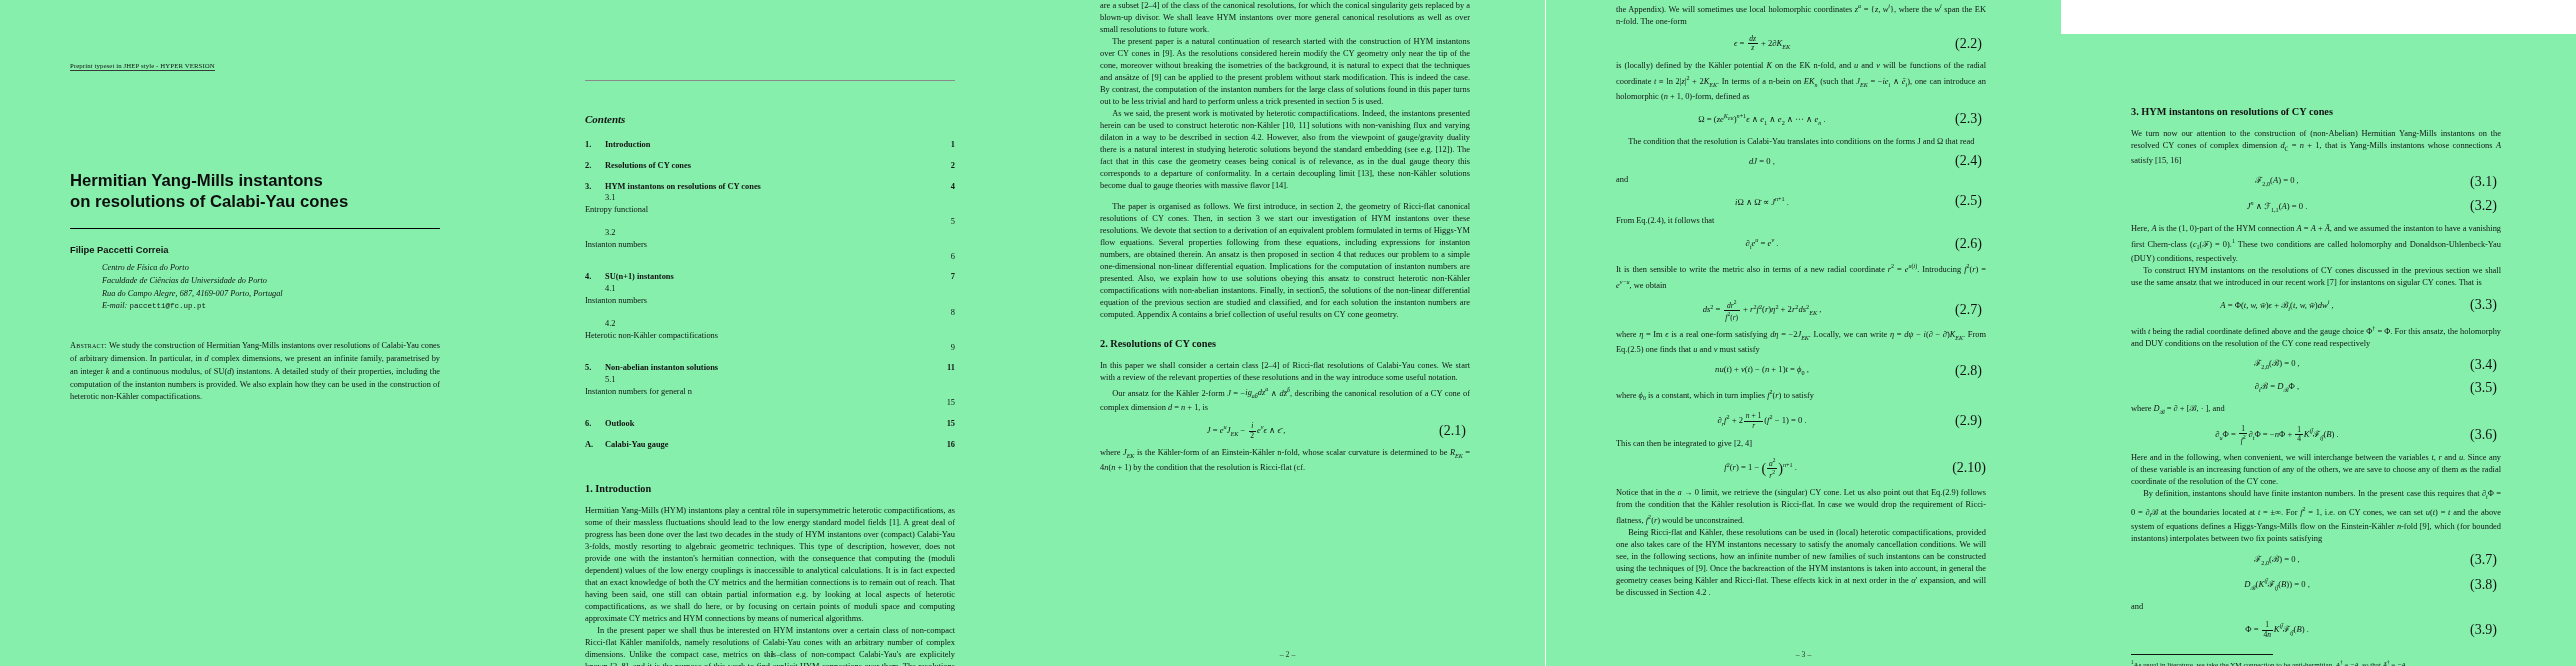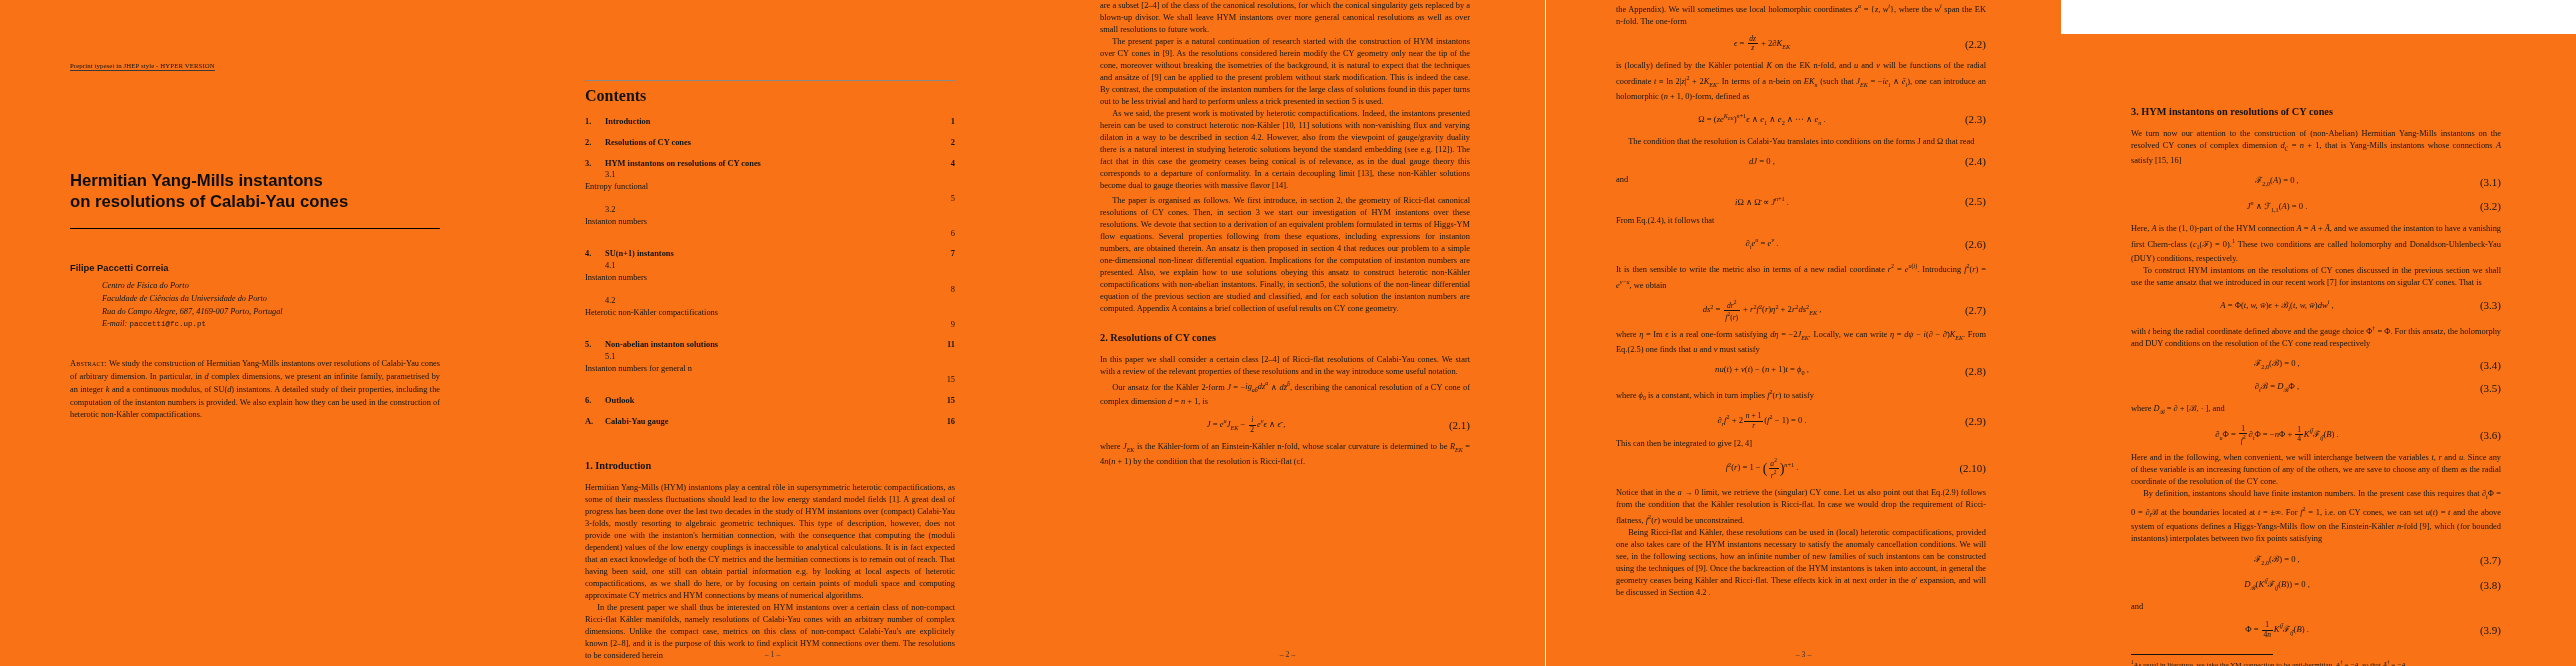--- a/index.html
+++ b/index.html
@@ -1,64 +1,64 @@
 <!DOCTYPE html>
 <html style="font-size:9px"><head>
 <meta charset="utf-8">
 <style>
   html,body{margin:0;padding:0;background:#ffffff;}
   .canvas{position:relative;width:2576px;height:667px;background:#ffffff;overflow:hidden;
           font-family:"Liberation Serif",serif;color:#131313;}
-  .page{position:absolute;top:0;width:515px;height:667px;background:#f97316;overflow:hidden;}
+  .page{position:absolute;top:0;width:515px;height:667px;background:#86efac;overflow:hidden;}
   #page-t{left:0;} #page-1{left:515px;} #page-2{left:1030px;} #page-3{left:1546px;} #page-4{left:2061px;margin-top:34px;}
   .content{position:absolute;left:70px;top:0;width:370px;}
   .folio{position:absolute;bottom:7.8px;left:0;width:100%;text-align:center;font-size:7.8px;color:#333;}
 
   
   .stamp{position:absolute;left:-212px;top:320px;width:456px;height:19px;text-align:center;
          transform:rotate(-90deg);transform-origin:center;font-size:15px;color:#919191;
          letter-spacing:0.3px;word-spacing:3.9px;white-space:nowrap;}
 
   
   .preprint{margin-top:62px;display:inline-block;font-size:6.8px;letter-spacing:0.1px;
             border-bottom:0.6px solid #3a3a3a;padding-bottom:1.1px;}
   .title{margin:99px 0 12px 0;font-family:"Liberation Sans",sans-serif;font-weight:700;
          font-size:16.7px;line-height:21px;color:#0e0e0e;}
   .titlerule{height:1.7px;background:#000;margin-top:15.6px;width:100%;}
-  .author{margin-top:33px;font-family:"Liberation Sans",sans-serif;font-weight:700;font-size:9.4px;}
+  .author{margin-top:15px;font-family:"Liberation Sans",sans-serif;font-weight:700;font-size:9.4px;}
   .affil{margin-top:6.7px;margin-left:32px;font-style:italic;font-size:8.3px;line-height:12.8px;}
   .email-mono{font-family:"Liberation Mono",monospace;font-style:normal;font-size:7.5px;}
   .abstract{margin-top:27px;font-size:8.3px;line-height:12.8px;text-align:justify;text-indent:0;}
   .sc{font-variant:small-caps;letter-spacing:0.2px;}
 
   
   .bodytext{font-size:8.4px;line-height:12px;text-align:justify;}
   .bodytext p{margin:0;text-indent:12.2px;}
   .bodytext p.ni{text-indent:0;}
-  .bodytext p.gap{margin-top:3px;}
+  .bodytext p.gap{margin-top:9px;}
   .shead{font-size:10.3px;font-weight:700;margin:16.7px 0 10px 0;text-indent:0;text-align:left;}
   .toprule{height:0.6px;background:#8a8a8a;margin-top:80px;}
   .bt{margin-top:72px;}
-  h2.contents{font-size:16px;font-weight:700;margin:9px 0 0 0;}
+  h2.contents{font-size:11px;font-weight:700;margin:32px 0 0 0;font-style:italic;}
 
   
   .toc{margin-top:14.5px;font-size:8.4px;line-height:11.7px;}
   .toc-row{display:flex;}
   .toc-row.l1{font-weight:700;margin-top:9px;}
   .toc-row.l1:first-child{margin-top:0;}
   .toc-row .num{width:20px;flex:0 0 auto;}
   .toc-row.l2{font-weight:400;flex-direction:column;}
   .toc-row.l2 .num{margin-left:20px;width:23px;}
   .toc-row .lbl{flex:1 1 auto;}
   .toc-row .pg{flex:0 0 auto;text-align:right;}
 
   
   .eqrow{display:flex;align-items:center;margin:7.2px 0;gap:47px;}
   .eq{flex:1;text-align:center;font-size:8.6px;}
-  .eqno{flex:0 0 31px;text-align:right;font-size:11px;}
+  .eqno{flex:0 0 31px;font-size:14px;}
   sup,sub{font-size:.72em;}
   .fr{display:inline-block;vertical-align:middle;text-align:center;line-height:1.12;
       margin:0 1.1px;font-size:.88em;}
   .fr .t{display:block;border-bottom:0.6px solid #131313;padding:0 1.7px;}
   .fr .b{display:block;padding:0 1.7px;}
   .bp{font-size:165%;vertical-align:middle;}
 
   
   .fnrule{width:142px;height:0.6px;background:#131313;margin:14.5px 0 3.9px 0;}
   .footnote{font-size:7.1px;line-height:9.7px;text-align:justify;text-indent:7.8px;}

